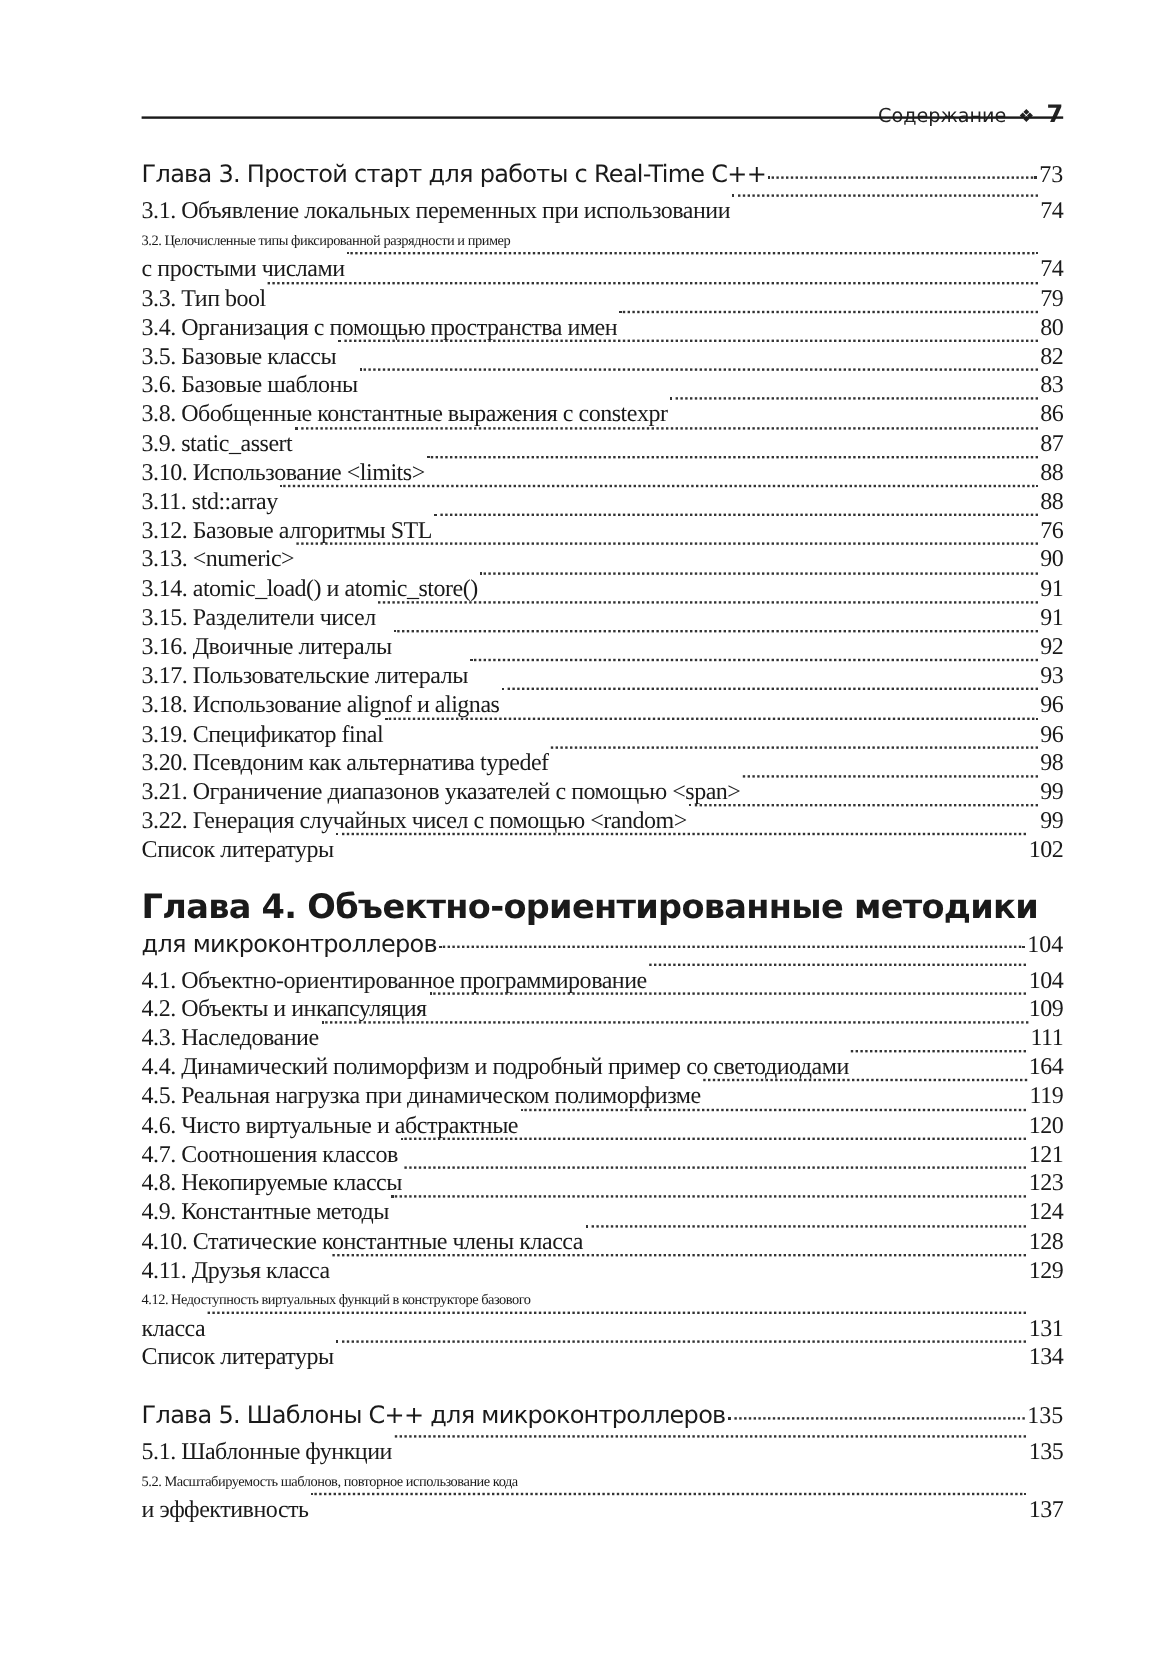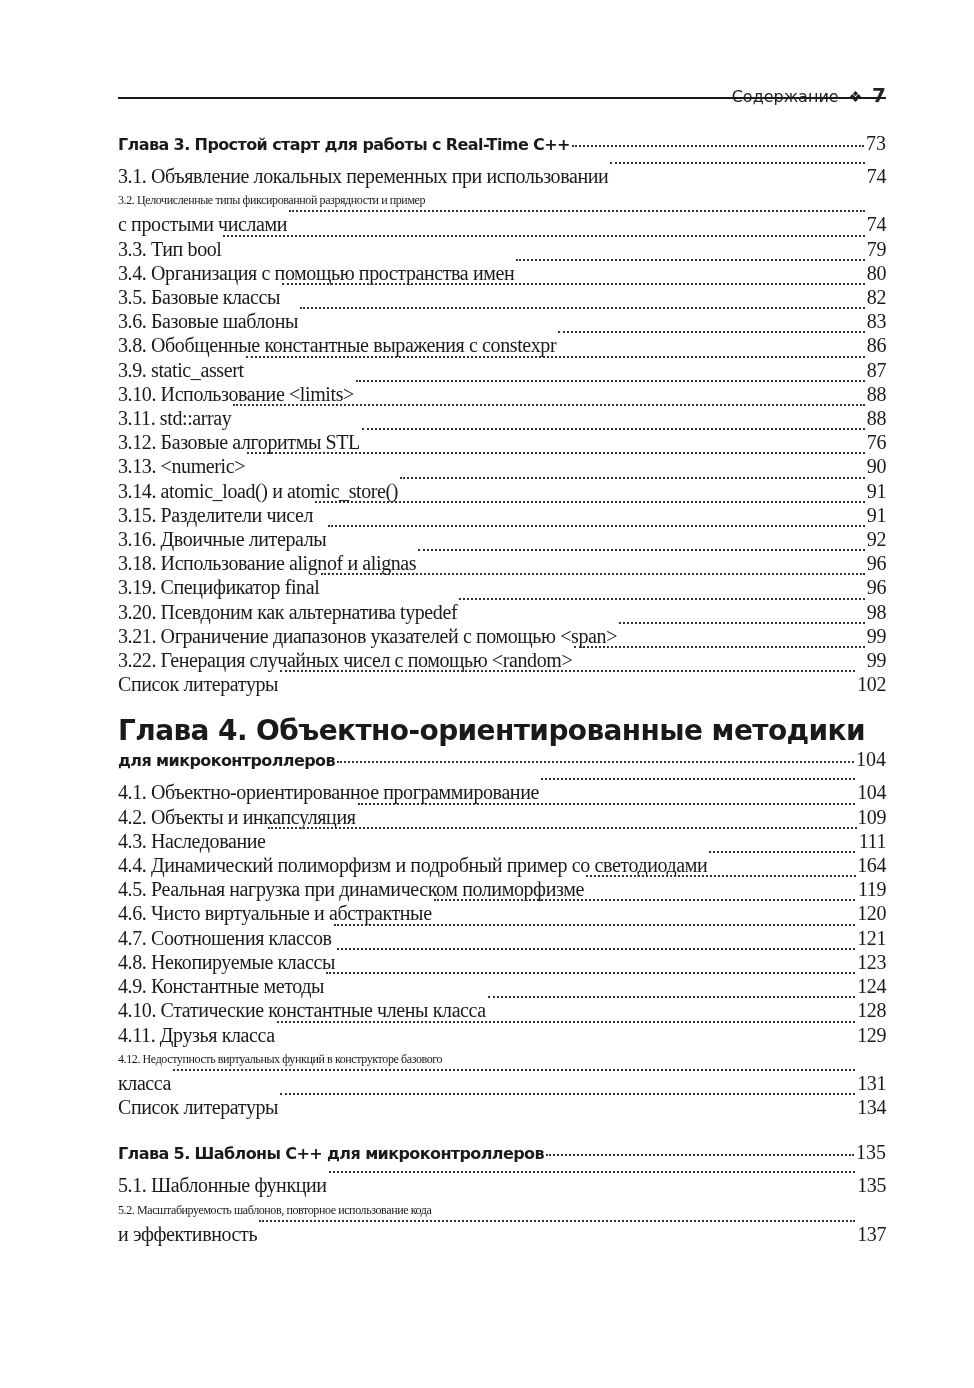--- a/index.html
+++ b/index.html
@@ -29,21 +29,21 @@
   .entry .page-no { flex: 0 0 auto; }
   .entry-line1 {
     font-family: "Liberation Serif", serif; font-size: 12px; line-height: 24.2px;
     letter-spacing: -0.4px; white-space: nowrap;
   }
   .ch-head {
     font-family: "DejaVu Sans", sans-serif; font-weight: bold; font-size: 28px;
     letter-spacing: -0.6px; line-height: 30px;
   }
   .ch-entry { display: flex; align-items: baseline; white-space: nowrap; margin-bottom: 4px; }
-  .ch-entry .title { font-family: "DejaVu Sans", sans-serif; font-weight: bold; font-size: 16px; letter-spacing: -0.6px; line-height: 30px; }
+  .ch-entry .title { font-family: "DejaVu Sans", sans-serif; font-weight: normal; font-size: 20px; letter-spacing: -0.6px; line-height: 30px; }
   .ch-entry .leader { flex: 1 1 auto; border-bottom: 2px dotted #333; height: 0; margin: 0 2px; position: relative; top: -3px; }
   .ch-entry .page-no { font-family: "Liberation Serif", serif; font-size: 20px; }
 </style>
 </head>
 <body>
 
 <div class="page">
   <div class="running-head">
     <span>Содержание</span>
     <span class="ornament">❖</span>
@@ -159,20 +159,27 @@
         </div>
         <div>
           <div class="entry">
             <span class="title">3.16. Двоичные литералы</span>
             <span class="leader"></span>
             <span class="page-no">92</span>
           </div>
         </div>
         <div>
           <div class="entry">
+            <span class="title">3.17. Пользовательские литералы</span>
+            <span class="leader"></span>
+            <span class="page-no">93</span>
+          </div>
+        </div>
+        <div>
+          <div class="entry">
             <span class="title">3.18. Использование alignof и alignas</span>
             <span class="leader"></span>
             <span class="page-no">96</span>
           </div>
         </div>
         <div>
           <div class="entry">
             <span class="title">3.19. Спецификатор final</span>
             <span class="leader"></span>
             <span class="page-no">96</span>

